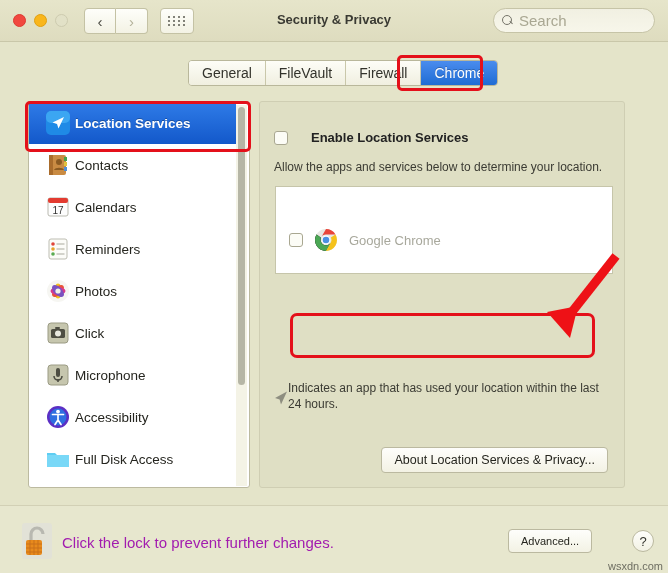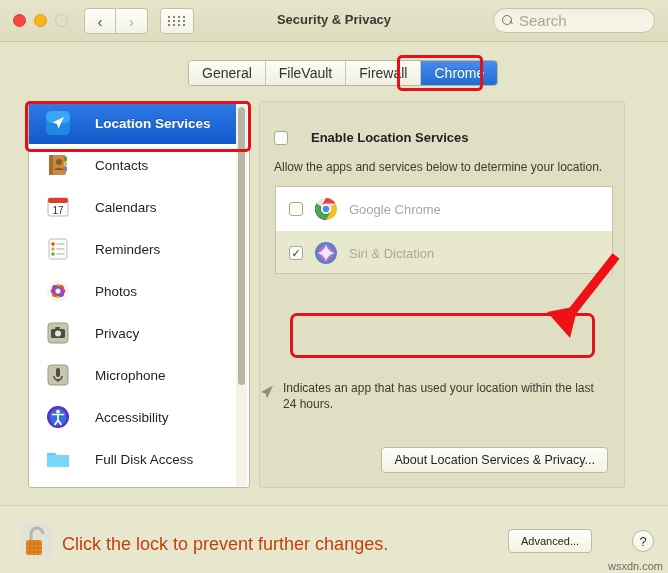--- a/index.html
+++ b/index.html
@@ -87,21 +87,21 @@
     border: 3px solid #e4101a; border-radius: 5px; pointer-events: none;
   }
 
   
   #sidebar-frame {
     position: absolute; left: 28px; top: 101px; width: 222px; height: 387px;
     background: #fff; border: 1px solid #bcbaa0; border-radius: 3px; overflow: hidden;
   }
   #sidebar-list { position: absolute; left: 0; top: 0; width: 207px; }
   .side-item {
-    height: 42px; display: flex; align-items: center; padding-left: 16px; gap: 24px;
+    height: 42px; display: flex; align-items: center; padding-left: 16px; gap: 4px;
     font-size: 13.5px; color: #25251f;
   }
   .side-item.selected {
     background: linear-gradient(#2f7ce8, #1358ca);
     color: #fff; font-weight: bold; text-shadow: 0 -1px 0 rgba(0,0,0,.28);
   }
   .side-label { white-space: nowrap; }
   .sicon { width: 26px; height: 26px; flex: 0 0 26px; position: relative; }
 
   #sidebar-scroll {
@@ -137,53 +137,53 @@
     font-size: 12px; color: #3b3b33;
   }
 
   #applist {
     position: absolute; left: 15px; top: 84px; width: 338px; height: 88px;
     background: #fff; border: 1px solid #c6c5aa; overflow: hidden;
   }
   #applist-inner { position: relative; width: 338px; }
   .app-row {
     height: 44px; display: flex; align-items: center; padding: 0 10px 0 13px; gap: 11px;
-    font-size: 13px; color: #a8a89c;
+    font-size: 13px; color: #a8a89c; margin-top: 31px;
   }
   .app-row.alt { background: #e8e8cf; }
   .app-row.plain { background: #fff; }
   .aicon { width: 24px; height: 24px; flex: 0 0 24px; position: relative; }
   .app-label { flex: 1 1 auto; white-space: nowrap; }
   #sysrow-ring {
     position: absolute; left: 290px; top: 313px; width: 305px; height: 45px;
     border: 3px solid #e4101a; border-radius: 7px; pointer-events: none; z-index: 6;
   }
 
   #note-row {
-    position: absolute; left: 0; top: 278px; width: 340px;
-    display: flex; gap: 9px; align-items: flex-start;
+    position: absolute; left: 14px; top: 278px; width: 340px;
+    display: flex; align-items: center;
   }
   #note-text { font-size: 12px; color: #3b3b33; line-height: 1.35; width: 312px; }
   #note-arrow { width: 14px; height: 16px; flex: 0 0 14px; margin-top: 4px; }
 
   #about-btn {
     position: absolute; right: 16px; top: 345px;
     background: linear-gradient(#fefefb, #f3f2e4);
     border: 1px solid #bbb9a0; border-radius: 4px;
     font-size: 12.5px; color: #26261f; padding: 5px 12px;
     font-family: "Liberation Sans", sans-serif;
   }
 
   
   #bottombar {
     position: absolute; left: 0; top: 505px; width: 668px; height: 68px;
     border-top: 1px solid #d2d0b5; background: #e7e7ce;
   }
   #lock-icon { position: absolute; left: 20px; top: 16px; width: 34px; height: 38px; }
-  #lock-text { position: absolute; left: 62px; top: 28px; font-size: 18px; color: #c2410c; }
+  #lock-text { position: absolute; left: 62px; top: 28px; font-size: 15px; color: #a21caf; }
   #advanced-btn {
     position: absolute; left: 508px; top: 23px;
     background: linear-gradient(#fefefb, #f3f2e4);
     border: 1px solid #bbb9a0; border-radius: 4px;
     font-size: 11px; color: #26261f; padding: 5px 12px;
     font-family: "Liberation Sans", sans-serif;
   }
   #help-btn {
     position: absolute; left: 632px; top: 24px; width: 22px; height: 22px;
     border-radius: 50%; border: 1px solid #bbb9a0;
@@ -321,21 +321,21 @@
 
       <div class="side-item">
         <span class="sicon">
           <svg width="26" height="26" viewBox="0 0 26 26">
             <rect x="3" y="3" width="20" height="20" rx="3" fill="#c6c6ae" stroke="#9b9b84"></rect>
             <rect x="6" y="9" width="14" height="9" rx="1.6" fill="#4d4d42"></rect>
             <circle cx="13" cy="13.5" r="3" fill="#e8e8de"></circle>
             <rect x="10" y="7" width="5" height="2" rx="1" fill="#4d4d42"></rect>
           </svg>
         </span>
-        <span class="side-label">Privacy</span>
+        <span class="side-label">Click</span>
       </div>
 
       <div class="side-item">
         <span class="sicon">
           <svg width="26" height="26" viewBox="0 0 26 26">
             <rect x="3" y="3" width="20" height="20" rx="3" fill="#c6c6ae" stroke="#9b9b84"></rect>
             <rect x="11" y="6" width="4" height="9" rx="2" fill="#4d4d42"></rect>
             <path d="M9 14a4 4 0 0 0 8 0" stroke="#4d4d42" stroke-width="1.6" fill="none"></path>
             <rect x="12.2" y="17" width="1.6" height="3" fill="#4d4d42"></rect>
           </svg>

